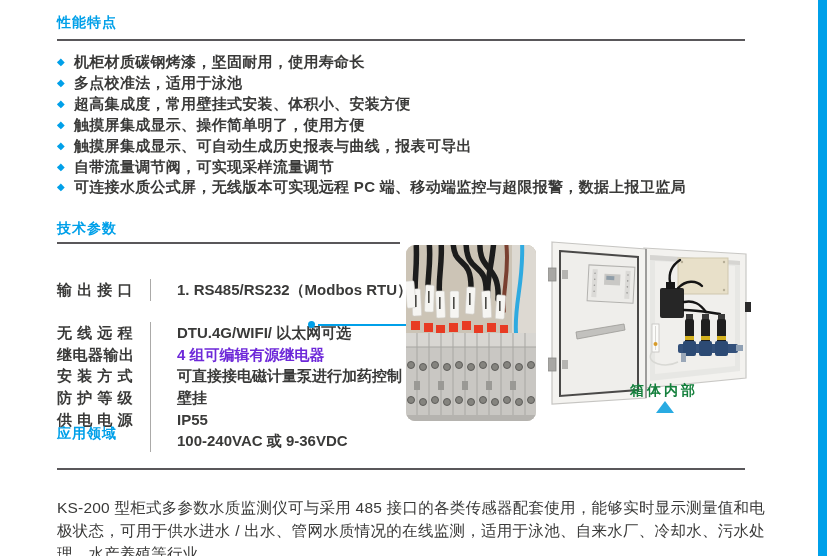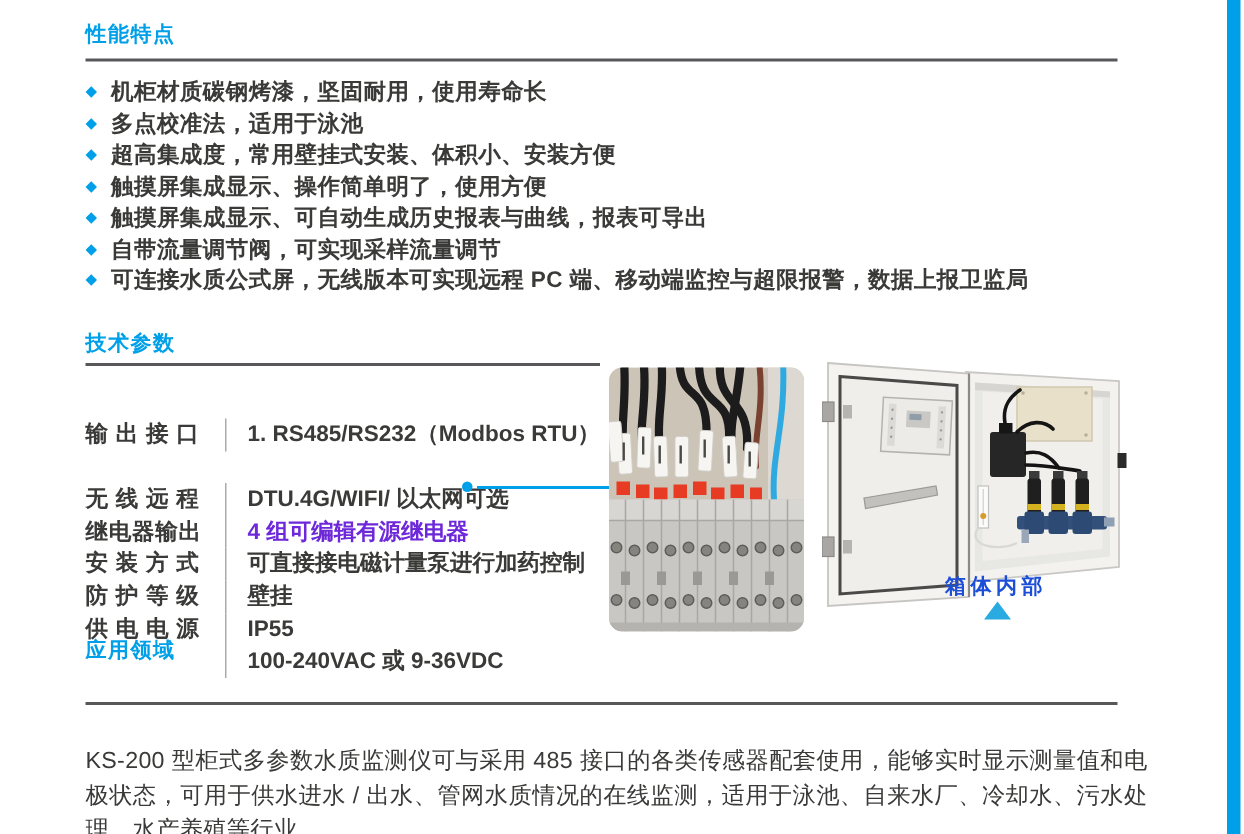--- a/index.html
+++ b/index.html
@@ -25,35 +25,35 @@
   }
   .features-list li{position:relative;padding-left:17px;line-height:20.9px;white-space:nowrap;}
   .features-list li .diamond{
     position:absolute;left:0;top:0;color:#00A0E9;font-size:10px;line-height:20.9px;
   }
 
   
   .spec-table{position:absolute;left:57px;top:254px;font-size:15px;font-weight:600;margin-top:25px;}
   .spec-row{display:flex;height:21.6px;line-height:21.6px;white-space:nowrap;}
   .spec-label{width:93px;letter-spacing:.5px;}
-  .spec-value{border-left:1px solid #ABAAA8;padding-left:14px;}
+  .spec-value{border-left:1px solid #ABAAA8;padding-left:26px;}
   .spec-row.hl .spec-value{color:#6d28d9;font-weight:700;}
 
   
   .callout-line{position:absolute;left:318px;top:324px;width:151px;height:2px;background:#00A0E9;}
   .callout-dot-small{position:absolute;left:308px;top:321px;width:7px;height:7px;border-radius:50%;background:#00A0E9;}
   .callout-dot-big{position:absolute;left:466px;top:319px;width:11px;height:11px;border-radius:50%;background:#29ABE2;}
 
   
   .photo-left{position:absolute;left:406px;top:245px;}
   .photo-right{position:absolute;left:548px;top:240px;}
 
   .photo-caption{
     position:absolute;left:630px;top:382px;
-    color:#1d4ed8;font-size:14px;font-weight:700;letter-spacing:3px;white-space:nowrap;
+    color:#15803d;font-size:14px;font-weight:700;letter-spacing:3px;white-space:nowrap;
   }
   .caption-triangle{
     position:absolute;left:656px;top:401px;width:0;height:0;
     border-left:9px solid transparent;border-right:9px solid transparent;border-bottom:12px solid #29ABE2;
   }
 
   
   .apps-body{
     position:absolute;left:57px;top:496px;width:708px;margin:0;
     font-size:15.5px;font-weight:500;line-height:23px;letter-spacing:.2px;text-align:justify;

